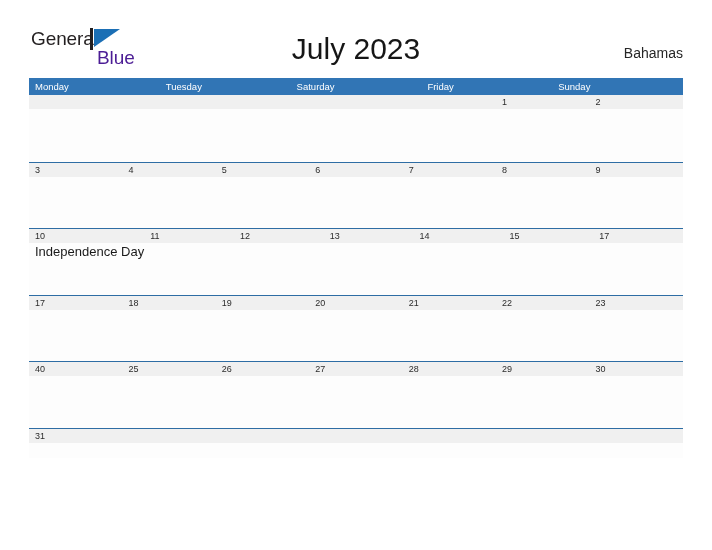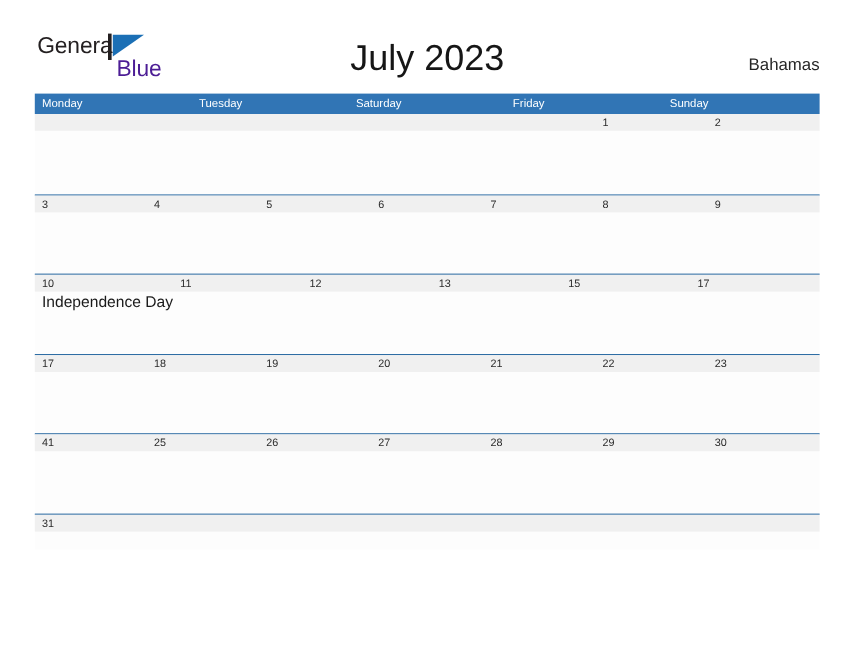--- a/index.html
+++ b/index.html
@@ -301,20 +301,24 @@
             </div>
             <div class="day-cell">
               <span class="day-num">12</span>
               <div class="day-events"></div>
             </div>
             <div class="day-cell">
               <span class="day-num">13</span>
               <div class="day-events"></div>
             </div>
             <div class="day-cell">
+              <span class="day-num">14</span>
+              <div class="day-events"></div>
+            </div>
+            <div class="day-cell">
               <span class="day-num">15</span>
               <div class="day-events"></div>
             </div>
             <div class="day-cell">
               <span class="day-num">17</span>
               <div class="day-events"></div>
             </div>
           </div>
         </div>
         <div class="week-row">
@@ -347,21 +351,21 @@
             <div class="day-cell">
               <span class="day-num">23</span>
               <div class="day-events"></div>
             </div>
           </div>
         </div>
         <div class="week-row">
           <div class="week-band"></div>
           <div class="week-cells">
             <div class="day-cell">
-              <span class="day-num">41</span>
+              <span class="day-num">40</span>
               <div class="day-events"></div>
             </div>
             <div class="day-cell">
               <span class="day-num">25</span>
               <div class="day-events"></div>
             </div>
             <div class="day-cell">
               <span class="day-num">26</span>
               <div class="day-events"></div>
             </div>

